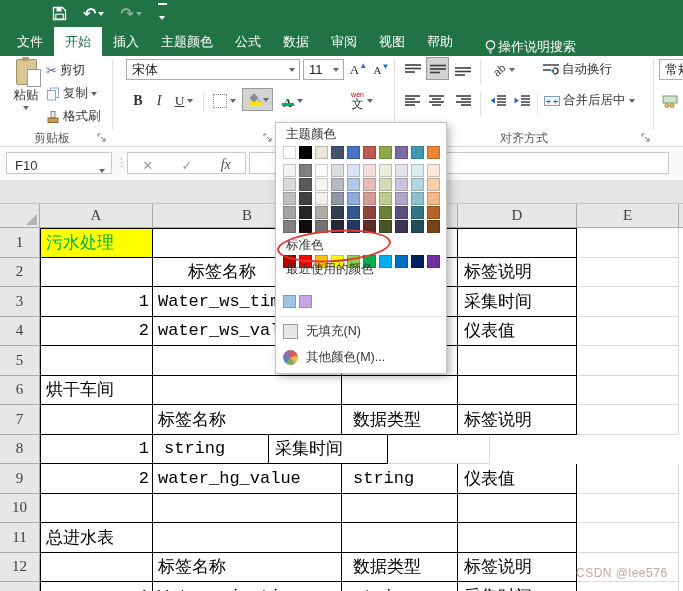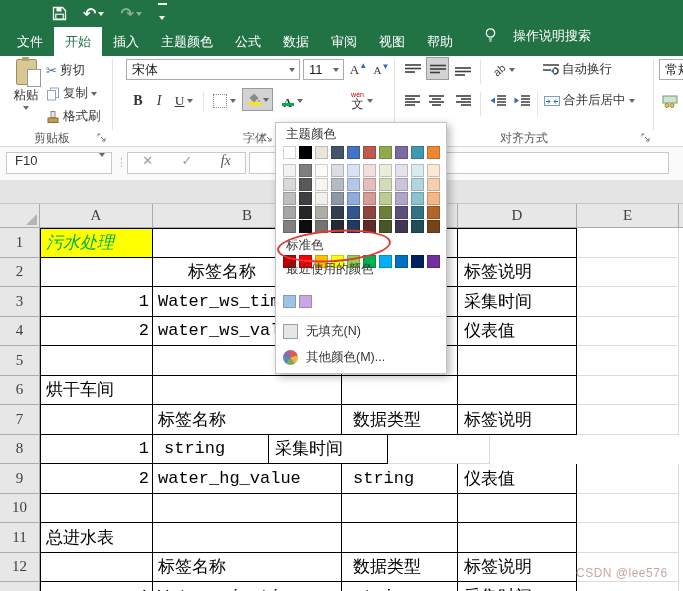--- a/index.html
+++ b/index.html
@@ -12,21 +12,21 @@
   .qat-btn{display:flex;align-items:center;gap:2px;color:#fff}
   .undo-glyph{font-size:16px;line-height:16px;font-weight:bold}
   .dim{opacity:.45}
   .caret{width:0;height:0;border-left:3.5px solid transparent;border-right:3.5px solid transparent;border-top:4px solid #fff;display:inline-block}
   .caret.g{border-top-color:#666}
   .custom-bar{display:inline-block;width:9px;border-top:2px solid #fff;padding-top:1px;text-align:center}
   
   #tabbar{left:0;top:27px;width:683px;height:29px;background:#217346;display:flex;align-items:stretch;padding-left:6px;box-sizing:border-box}
   .tab{color:#fff;font-size:13px;padding:0 11px;display:flex;align-items:center;white-space:nowrap}
   .tab.active{background:#fff;color:#217346}
-  #searchbox{display:flex;align-items:flex-start;gap:16px;color:#fff;font-size:13px;margin-left:20px}
+  #searchbox{display:flex;align-items:flex-end;gap:1px;color:#fff;font-size:13px;margin-left:20px}
   
   #ribbon{left:0;top:56px;width:683px;height:91px;background:#fff;border-bottom:1px solid #D8D8D8;box-sizing:border-box}
   #ribbon .sep{position:absolute;top:3px;bottom:16px;width:1px;background:#E2E2E2}
   .grp-label{position:absolute;top:74px;font-size:12px;color:#5a5a5a;text-align:center}
   .launcher{position:absolute;top:77px;width:10px;height:10px}
   .rbtn{position:absolute;display:flex;align-items:center;gap:3px;font-size:12.5px;color:#333;white-space:nowrap}
   .combo{position:absolute;background:#fff;border:1px solid #ABABAB;box-sizing:border-box;display:flex;align-items:center;font-size:13px;color:#222;padding-left:5px}
   .combo .caret{margin-left:auto;margin-right:4px}
   .tbtn{position:absolute;height:23px;display:flex;align-items:center;justify-content:center;color:#333}
   .pressed{background:#D3D3D3;border:1px solid #9A9A9A;box-sizing:border-box}
@@ -34,21 +34,21 @@
   .i-letter{font-style:italic;font-size:14px;font-family:"Liberation Serif",serif}
   .u-letter{text-decoration:underline;font-size:13.5px;font-family:"Liberation Serif",serif}
   .colorbar{position:absolute;left:3px;bottom:3px;height:3px}
   .clip{width:19px;height:24px;background:#D9C894;border:1px solid #9C8F5F;border-radius:2px;position:relative}
   .clip-top{position:absolute;top:-3px;left:5px;width:7px;height:4px;background:#B1A06C;border-radius:1px}
   .clip-page{position:absolute;right:-5px;bottom:-3px;width:12px;height:16px;background:#fff;border:1px solid #9A9A9A}
   .wen-stack{display:inline-flex;flex-direction:column;align-items:center;line-height:1;font-size:12px;color:#333}
   .wen-stack i{font-style:normal;font-size:7px;color:#C00000}
   
   #fbar{left:0;top:147px;width:683px;height:33px;background:#FAFAFA}
-  .fbox{position:absolute;top:5px;height:22px;background:#fff;border:1px solid #C9C9C9;box-sizing:border-box;display:flex;align-items:flex-start}
+  .fbox{position:absolute;top:5px;height:22px;background:#fff;border:1px solid #C9C9C9;box-sizing:border-box;display:flex;align-items:flex-end}
   #dots{position:absolute;left:116px;top:9px;color:#AFAFAF;font-size:11px;letter-spacing:0}
   .fx-i{font-family:"Liberation Serif",serif;font-style:italic;font-size:14px;color:#555}
   .fbtn-glyph{color:#9B9B9B;font-size:13px}
   
   #strip{left:0;top:180px;width:683px;height:24px;background:#E4E4E4;border-bottom:1px solid #C6C6C6;box-sizing:border-box}
   #sheet{left:0;top:204px;width:683px;height:387px;overflow:hidden}
   .grow{display:flex}
   .hcell,.rcell{background:#E7E7E7;border-right:1px solid #ABABAB;border-bottom:1px solid #ABABAB;box-sizing:border-box;
         display:flex;align-items:center;justify-content:center;
         font-family:"Liberation Serif","DejaVu Serif",serif;font-size:15px;color:#3F3F3F;flex:none}
@@ -208,21 +208,20 @@
     </span>
     <span class="caret g" style="margin-left:2px"></span>
   </div>
   <div class="tbtn" style="left:344px;top:33px;width:36px">
     <span class="wen-stack">
         <i>wén</i>
         <span>文</span>
       </span>
     <span class="caret g" style="margin-left:3px"></span>
   </div>
-  <div class="grp-label" style="left:155px;width:200px">字体</div>
   <span class="launcher" style="left:263px">
     <svg width="9" height="9" viewBox="0 0 9 9">
         <path d="M1 3.5 V1 h2.5 M4 4 l4 4 M8 8 v-3 M8 8 h-3" stroke="#777" fill="none"></path>
       </svg>
   </span>
   <div class="sep" style="left:394px"></div>
 
   <div class="tbtn" style="left:402px;top:2px;width:22px">
     <svg width="16" height="13">
         <g stroke="#3E3E3E" stroke-width="1.6">
@@ -370,21 +369,21 @@
       </div>
       <div class="hcell" style="width: 113px;">A</div>
       <div class="hcell" style="width: 189px;">B</div>
       <div class="hcell" style="width: 116px;">C</div>
       <div class="hcell" style="width: 119px;">D</div>
       <div class="hcell" style="width: 102px;">E</div>
       <div class="hcell" style="width: 5px;"></div>
     </div>
     <div class="grow" style="height: 29.5px;">
       <div class="rcell" style="width: 40px;">1</div>
-      <div class="cell bk bl bt txt" style="width: 113px; background: rgb(255, 255, 0); color: rgb(0, 176, 80); font-style: italic;">污水处理</div>
+      <div class="cell bk bl bt txt" style="width: 113px; background: rgb(255, 255, 0); color: rgb(0, 176, 80);">污水处理</div>
       <div class="cell bk bt txt" style="width: 189px;"></div>
       <div class="cell bk bt txt" style="width: 116px; padding-left: 11px;"></div>
       <div class="cell bk bt txt" style="width: 119px; padding-left: 6px;"></div>
       <div class="cell lt" style="width: 102px;"></div>
       <div class="cell" style="width: 5px;"></div>
     </div>
     <div class="grow" style="height: 29.5px;">
       <div class="rcell" style="width: 40px;">2</div>
       <div class="cell bk bl txt" style="width: 113px;"></div>
       <div class="cell bk txt" style="width: 189px; padding-left: 35px;">标签名称</div>

